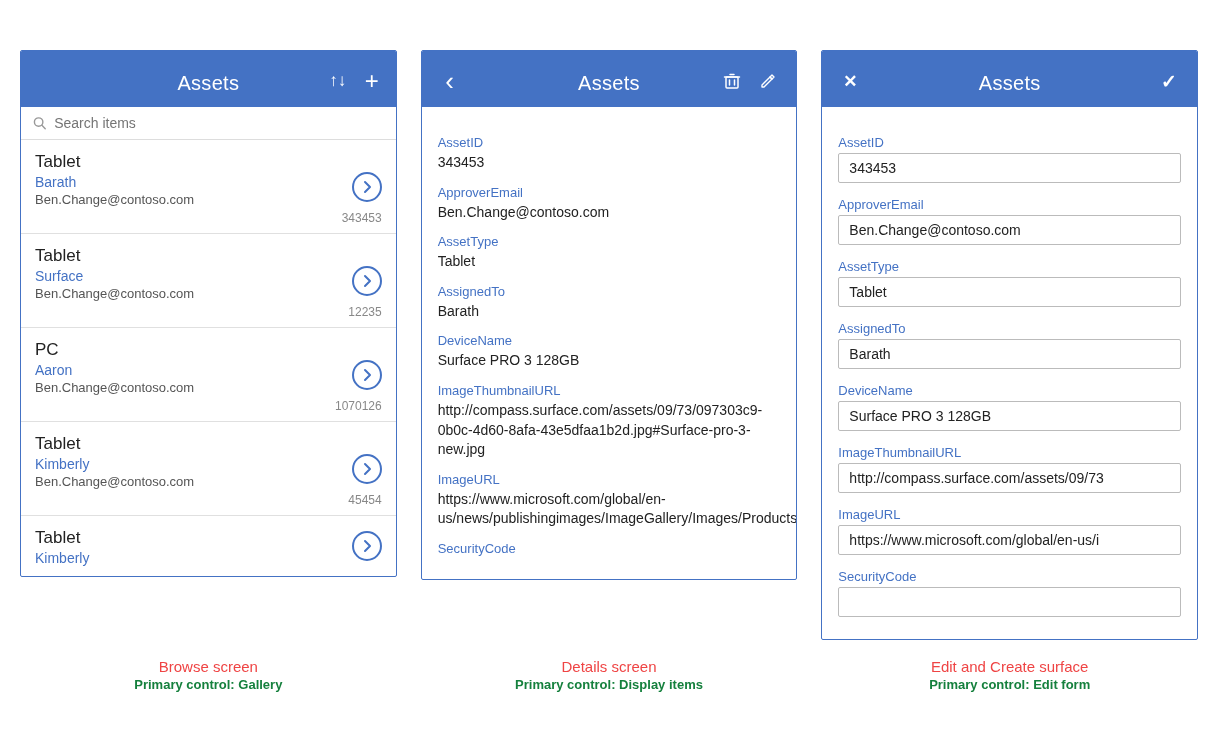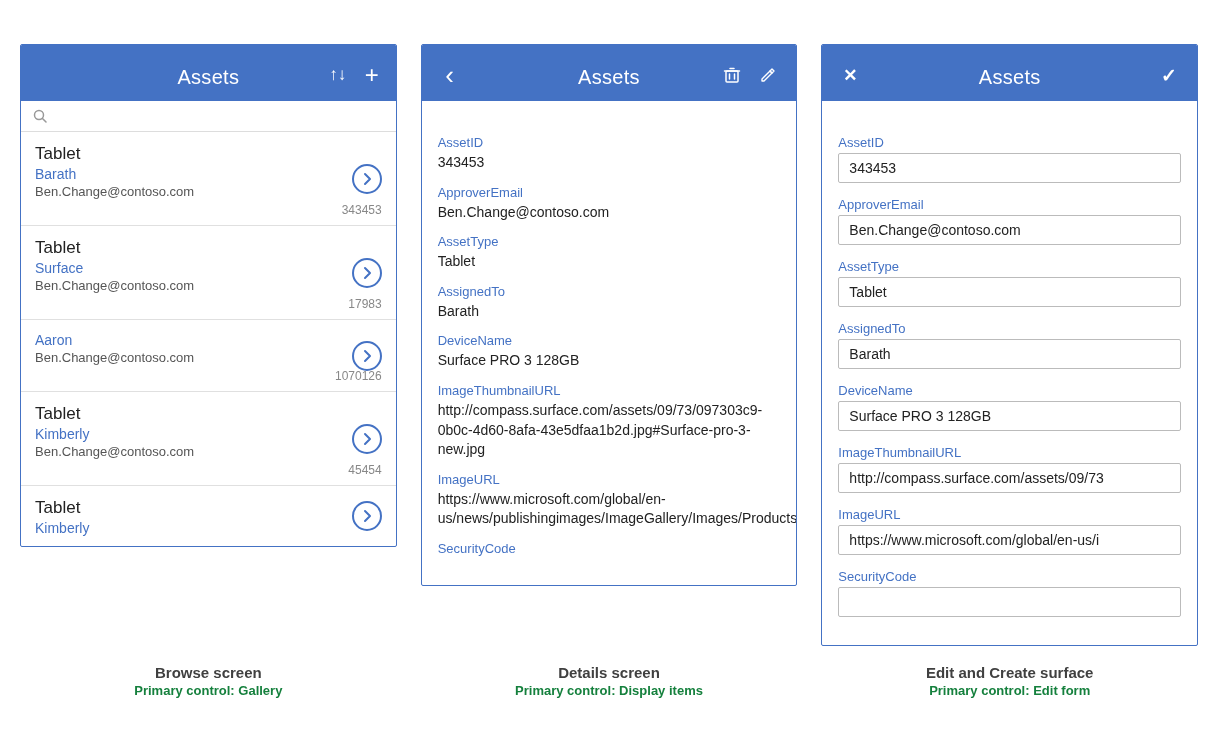--- a/index.html
+++ b/index.html
@@ -149,21 +149,21 @@
       align-items: center;
       justify-content: center;
       color: #4472C4;
       font-size: 14px;
       cursor: pointer;
       background: #fff;
     }
 
     
     .detail-content {
-      padding: 26px 16px;
+      padding: 20px 16px;
       overflow-y: auto;
       max-height: 620px;
     }
 
     .field-label {
       font-size: 13px;
       color: #4472C4;
       margin-bottom: 3px;
       margin-top: 12px;
     }
@@ -200,23 +200,23 @@
       width: 100%;
       margin-top: 18px;
     }
 
     .caption {
       width: 380px;
       text-align: center;
     }
 
     .caption-title {
-      color: #404040;
+      color: #ef4444;
       font-size: 15px;
-      font-weight: 700;
+      font-weight: 400;
       margin-bottom: 2px;
     }
 
     .caption-sub {
       color: #15803d;
       font-size: 13px;
       font-weight: 600;
     }
   </style>
 </head>
@@ -231,49 +231,51 @@
         <span class="header-icon" style="position:relative; right:auto; font-size:17px;">↑↓</span>
         <span class="header-icon" style="position:relative; right:auto; font-size:24px; font-weight:300;">+</span>
       </div>
     </div>
 
     <div class="search-bar">
       <svg width="14" height="14" viewBox="0 0 14 14" fill="none">
         <circle cx="6" cy="6" r="4.5" stroke="#999" stroke-width="1.5"></circle>
         <line x1="9.5" y1="9.5" x2="13" y2="13" stroke="#999" stroke-width="1.5" stroke-linecap="round"></line>
       </svg>
+      <input class="search-input" type="text" readonly="" placeholder="Search items" style="">
     </div>
 
     <div>
 
       <div class="list-item">
         <div class="list-item-title">Tablet</div>
         <div class="list-item-subtitle">Barath</div>
         <div class="list-item-email">Ben.Change@contoso.com</div>
         <div class="list-item-id">343453</div>
         <div class="arrow-btn">
           <svg width="14" height="14" viewBox="0 0 14 14">
               <polyline points="5,2 10,7 5,12" fill="none" stroke="#4472C4" stroke-width="2" stroke-linecap="round" stroke-linejoin="round"></polyline>
             </svg>
         </div>
       </div>
 
       <div class="list-item">
         <div class="list-item-title">Tablet</div>
         <div class="list-item-subtitle">Surface</div>
         <div class="list-item-email">Ben.Change@contoso.com</div>
-        <div class="list-item-id">17983</div>
+        <div class="list-item-id">12235</div>
         <div class="arrow-btn">
           <svg width="14" height="14" viewBox="0 0 14 14">
               <polyline points="5,2 10,7 5,12" fill="none" stroke="#4472C4" stroke-width="2" stroke-linecap="round" stroke-linejoin="round"></polyline>
             </svg>
         </div>
       </div>
 
       <div class="list-item">
+        <div class="list-item-title">PC</div>
         <div class="list-item-subtitle">Aaron</div>
         <div class="list-item-email">Ben.Change@contoso.com</div>
         <div class="list-item-id">1070126</div>
         <div class="arrow-btn">
           <svg width="14" height="14" viewBox="0 0 14 14">
               <polyline points="5,2 10,7 5,12" fill="none" stroke="#4472C4" stroke-width="2" stroke-linecap="round" stroke-linejoin="round"></polyline>
             </svg>
         </div>
       </div>
 

